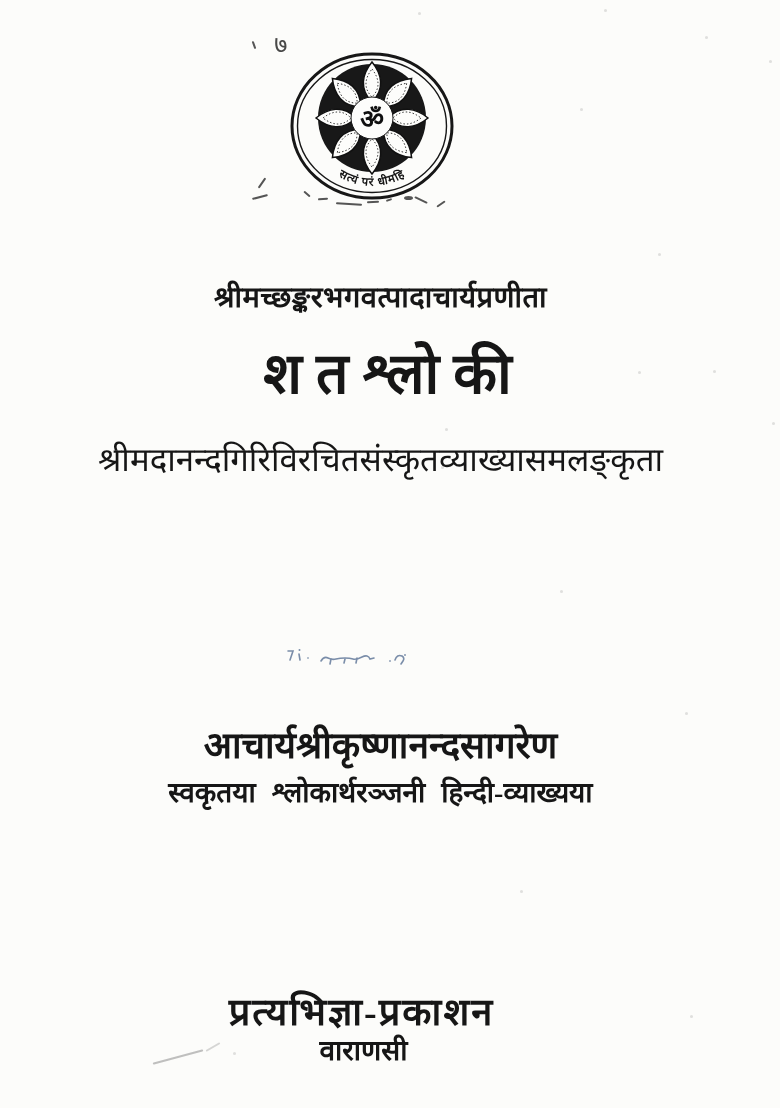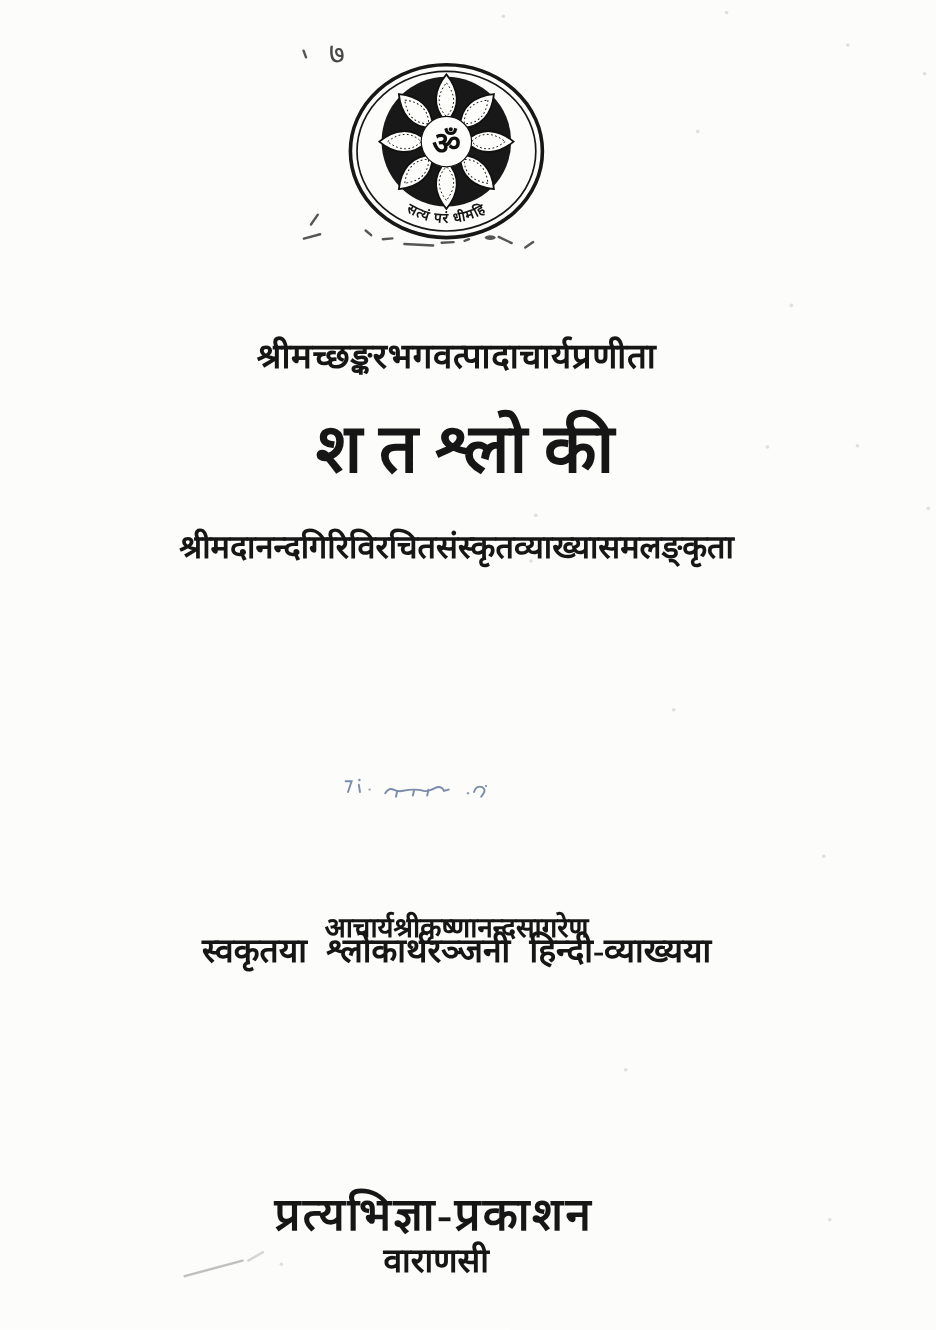--- a/index.html
+++ b/index.html
@@ -7,22 +7,22 @@
     position:relative;
     width:780px;height:1108px;
     background:#fcfcfa;
     overflow:hidden;
     font-family:"Liberation Serif","DejaVu Sans",serif;
     color:#161616;
   }
   .txt{position:absolute;left:0;width:761px;text-align:center;white-space:nowrap;}
   .author-line   {top:276px;font-size:29px;font-weight:700;letter-spacing:.5px;}
   .main-title    {top:332px;font-size:57px;font-weight:700;letter-spacing:14px;padding-left:14px;}
-  .commentary    {top:436px;font-size:27px;font-weight:700;}
-  .editor-line   {top:718px;font-size:23px;font-weight:700;margin-top:38px;}
+  .commentary    {top:436px;font-size:33px;font-weight:400;}
+  .editor-line   {top:718px;font-size:37px;font-weight:700;}
   .hindi-line    {top:772px;font-size:28px;font-weight:700;word-spacing:9px;}
   .saha-line     {top:816px;font-size:28px;font-weight:700;}
   .publisher-line{top:984px;left:-19px;font-size:38px;font-weight:800;letter-spacing:2px;}
   .place-line    {top:1030px;left:-17px;font-size:28px;font-weight:700;}
 
   .emblem{position:absolute;left:286px;top:44px;width:172px;height:158px;}
 
   .hand-numeral{
     position:absolute;left:274px;top:26px;
     font-size:25px;color:#2a2a2a;opacity:.85;

